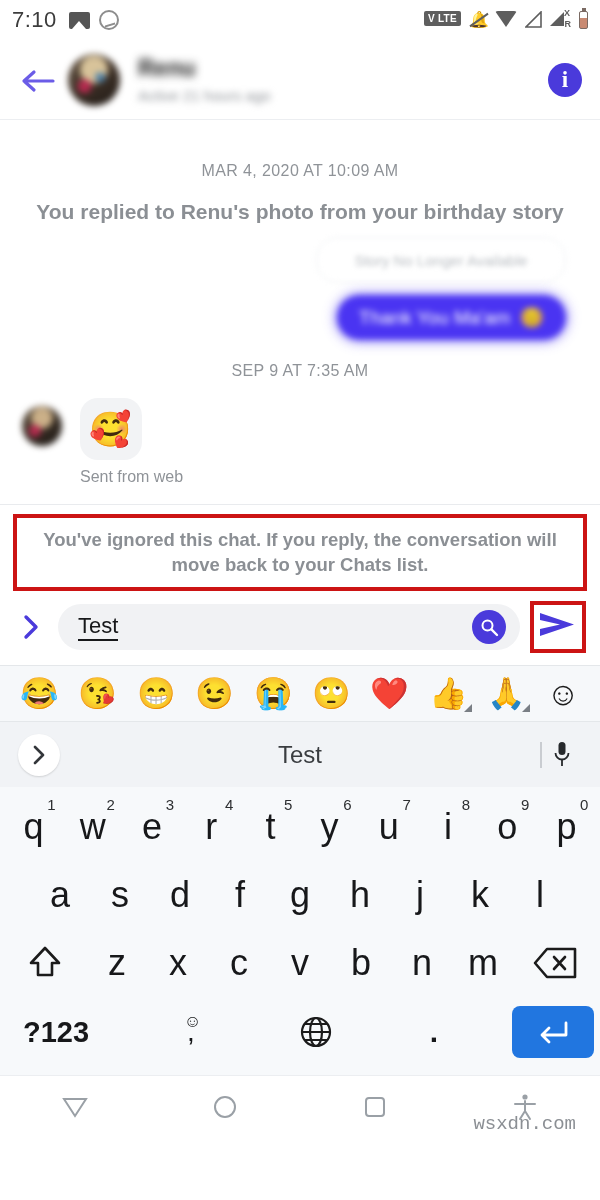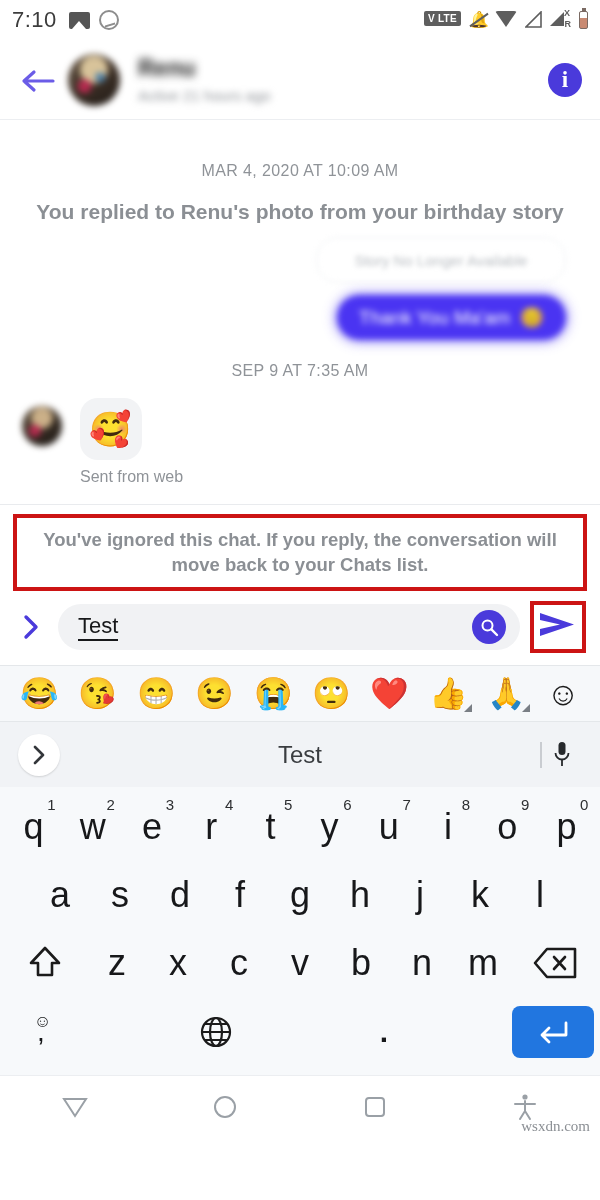--- a/index.html
+++ b/index.html
@@ -195,22 +195,22 @@
     display: flex; align-items: center; justify-content: center; flex: none;
   }
 
   
   .navbar {
     height: 62px; background: #fff; border-top: 1px solid #eceef1;
     display: flex; align-items: center; position: relative;
   }
   .nav-item { flex: 1; display: flex; align-items: center; justify-content: center; }
   .watermark {
-    position: absolute; right: 10px; bottom: 2px; font-size: 15px; color: #8b8f94;
-    font-family: Liberation Serif, serif;
+    position: absolute; right: 24px; bottom: 2px; font-size: 19px; color: #8b8f94;
+    font-family: Liberation Mono, monospace;
   }
 </style>
 </head>
 <body>
 
 <div id="phone">
 
   <div class="statusbar">
     <div class="sb-clock">7:10</div>
     <div class="sb-left-icons">
@@ -414,20 +414,21 @@
       <div class="key">m</div>
       <div class="key wide bksp">
         <svg width="46" height="36" viewBox="0 0 46 36">
           <path d="M15 4 L43 4 L43 32 L15 32 L3 18 Z" fill="none" stroke="#1b1b1b" stroke-width="2.6" stroke-linejoin="round"></path>
           <path d="M22 12 L33 24 M33 12 L22 24" stroke="#1b1b1b" stroke-width="2.6" stroke-linecap="round"></path>
         </svg>
       </div>
     </div>
 
     <div class="krow r4">
+      <div class="k-sym">?123</div>
       <div class="k-comma">
         <span class="emo">☺</span>
         <span>,</span>
       </div>
       <div class="k-globe">
         <svg width="34" height="34" viewBox="0 0 34 34">
           <circle cx="17" cy="17" r="14" fill="none" stroke="#1b1b1b" stroke-width="2.2"></circle>
           <ellipse cx="17" cy="17" rx="6" ry="14" fill="none" stroke="#1b1b1b" stroke-width="2.2"></ellipse>
           <path d="M3 17 L31 17 M5.5 9 L28.5 9 M5.5 25 L28.5 25" stroke="#1b1b1b" stroke-width="2.2"></path>
         </svg>

